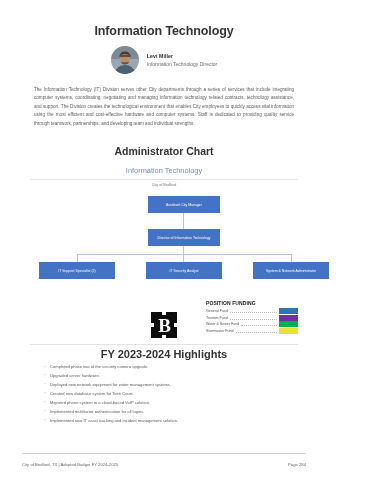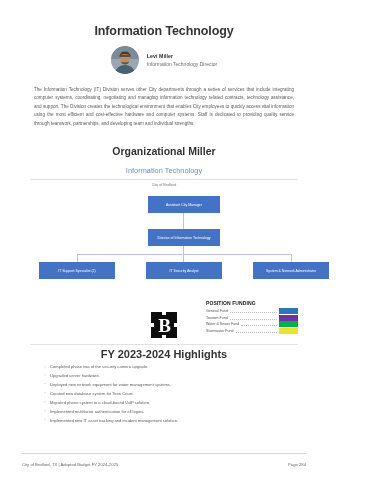--- a/index.html
+++ b/index.html
@@ -292,21 +292,21 @@
       </svg>
     </div>
     <div class="person-text">
       <div class="person-name">Levi Miller</div>
       <div class="person-role">Information Technology Director</div>
     </div>
   </div>
 
   <p class="intro">The Information Technology (IT) Division serves other City departments through a series of services that include integrating computer systems, coordinating, negotiating and managing information technology related contracts, technology assistance, and support. The Division creates the technological environment that enables City employees to quickly access vital information using the most efficient and cost-effective hardware and computer systems. Staff is dedicated to providing quality service through teamwork, partnerships, and developing team and individual strengths.</p>
 
-  <div class="org-title">Organizational Miller</div>
+  <div class="org-title">Administrator Chart</div>
   <div class="org-sub">Information Technology</div>
   <div class="org-sub2">City of Bedford</div>
 
   <div class="chart">
     <div class="conn v1"></div>
     <div class="conn v2"></div>
     <div class="conn hbar"></div>
     <div class="conn d1"></div>
     <div class="conn d2"></div>
     <div class="conn d3"></div>

